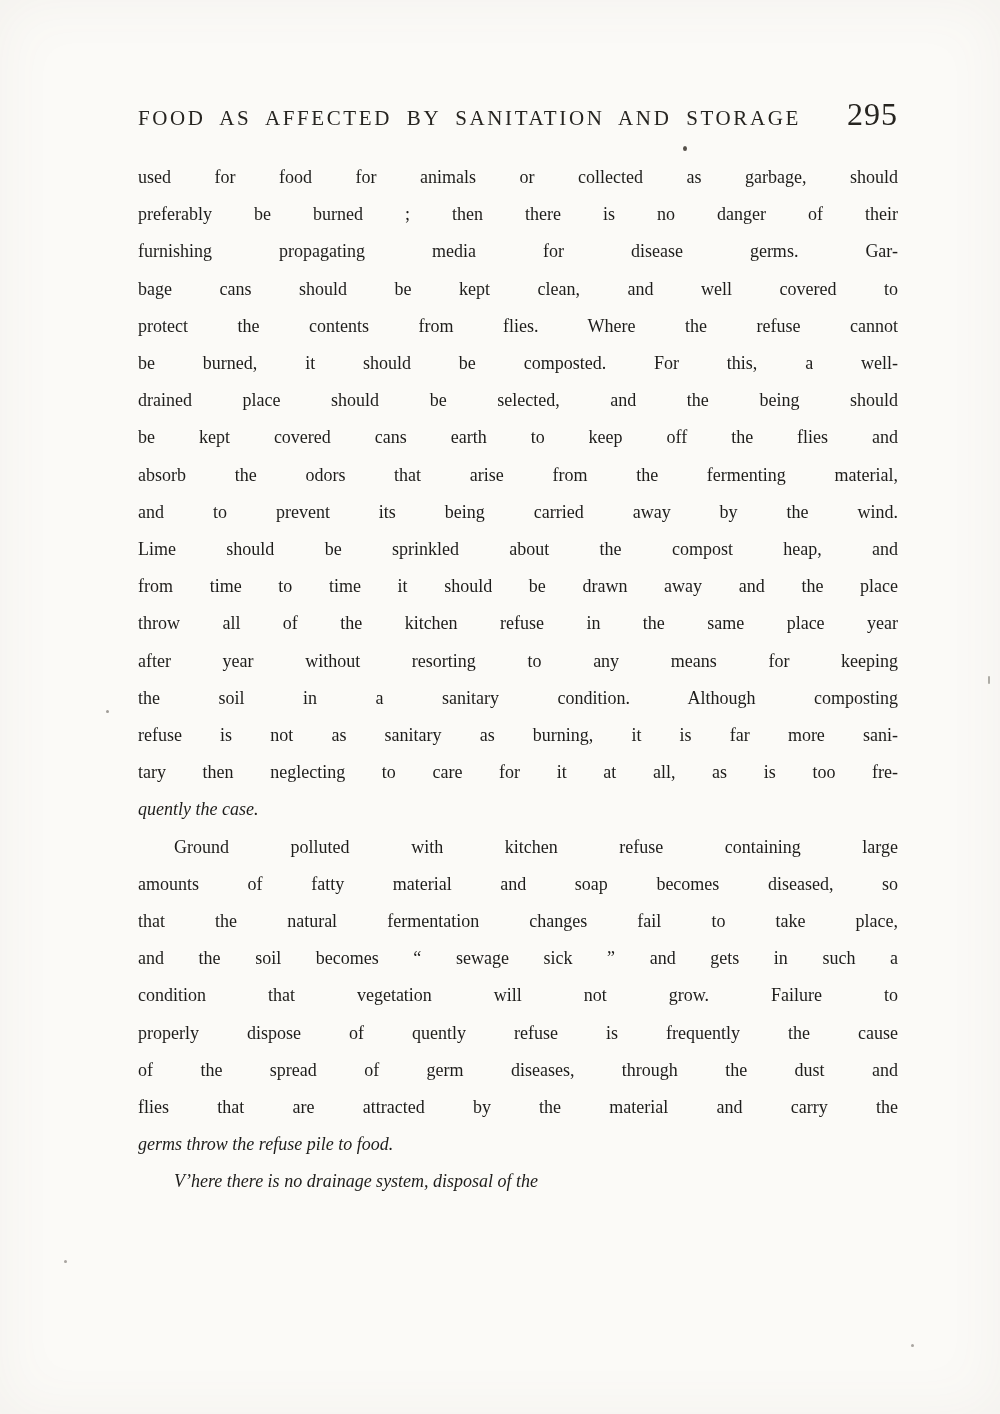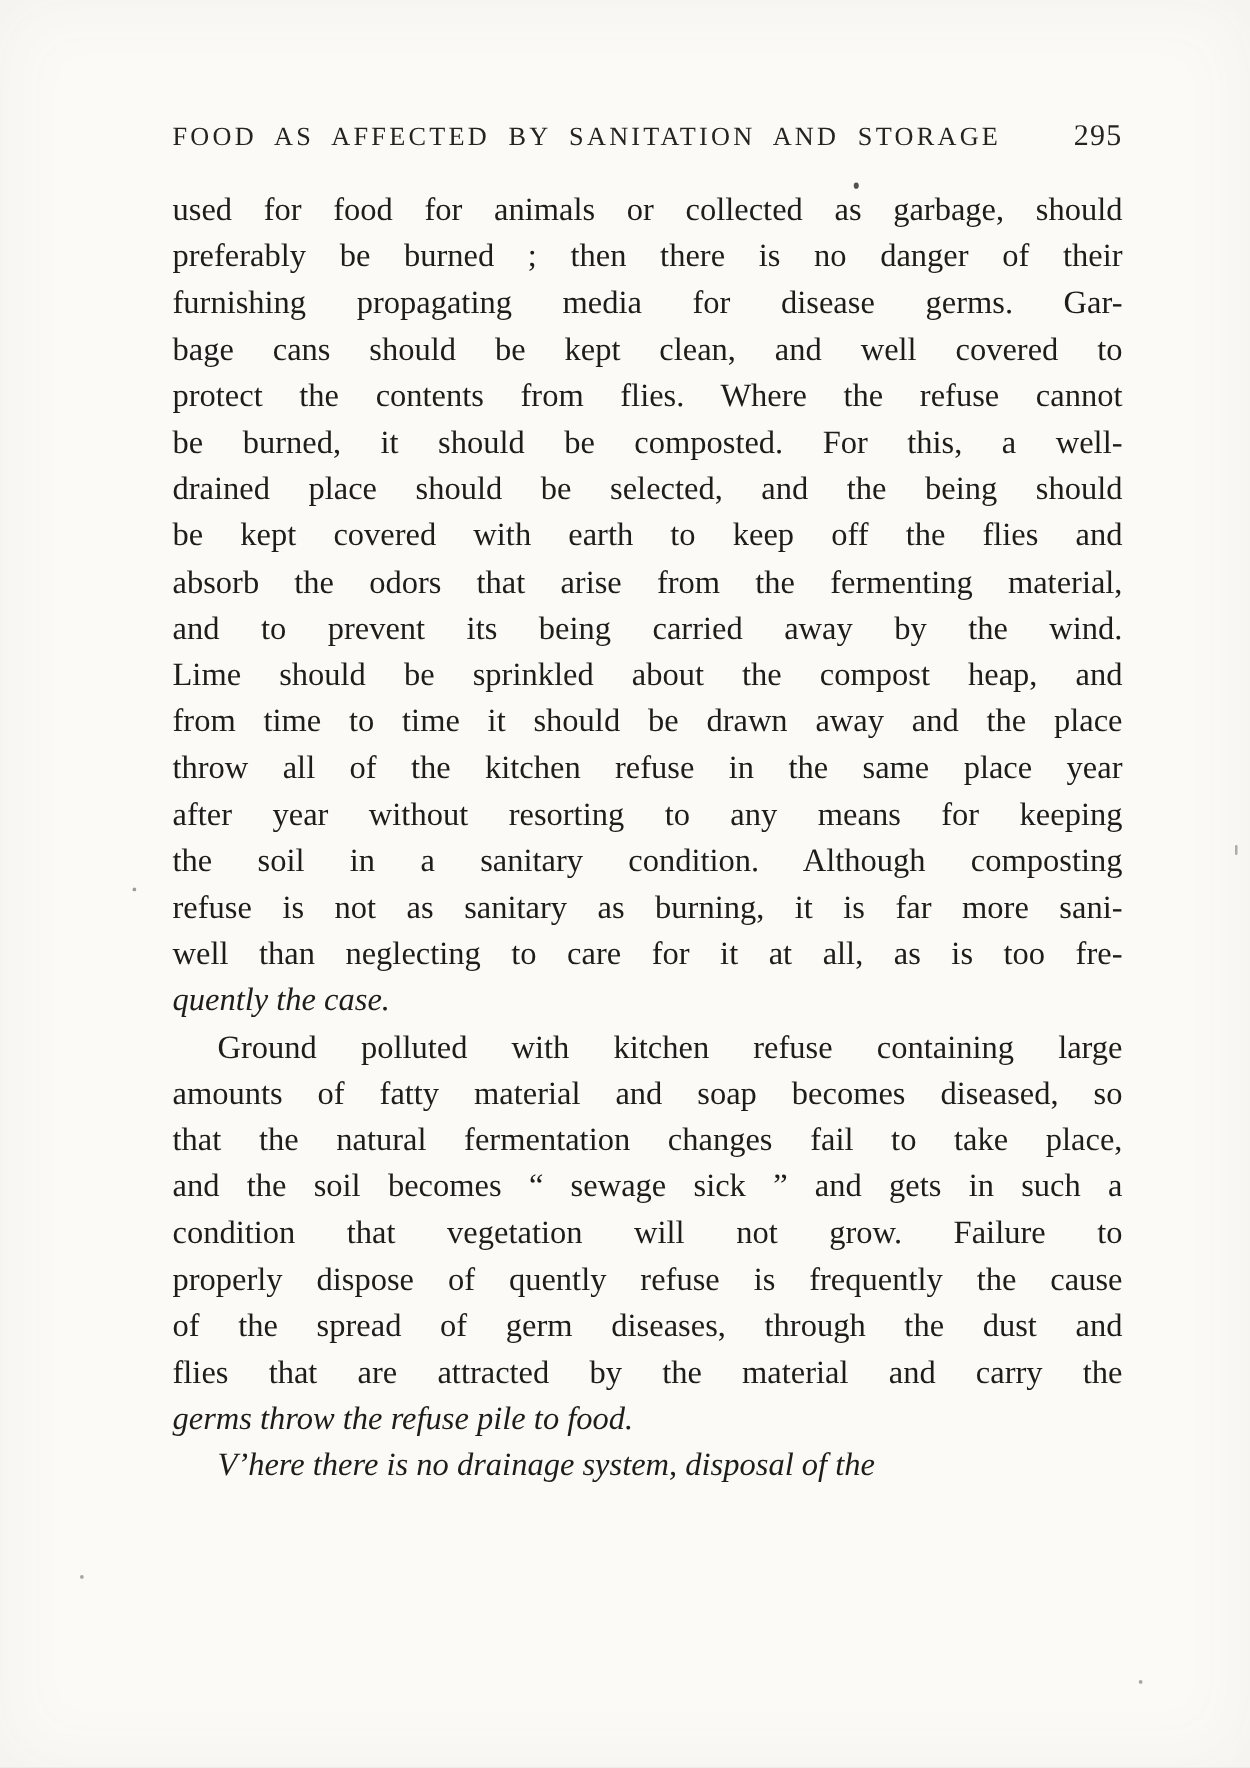--- a/index.html
+++ b/index.html
@@ -30,26 +30,26 @@
     align-items: baseline;
     margin-bottom: 26px;
   }
   .running-header .title {
     font-size: 21px;
     letter-spacing: 2.6px;
     word-spacing: 7px;
     color: #262420;
   }
   .running-header .pagenum {
-    font-size: 24px;
+    font-size: 32px;
     letter-spacing: 1px;
     color: #262420;
   }
   .body-text {
-    font-size: 26px;
+    font-size: 18px;
     line-height: 37.2px;
   }
   .paragraph { margin: 0; }
   .line {
     text-align: justify;
     text-align-last: justify;
     white-space: normal;
   }
   .line.last {
     text-align: left;
@@ -90,30 +90,30 @@
 
     <div class="body-text">
       <div class="paragraph">
           <div class="line">used for food for animals or collected as garbage, should</div>
           <div class="line">preferably be burned ; then there is no danger of their</div>
           <div class="line">furnishing propagating media for disease germs.  Gar-</div>
           <div class="line">bage cans should be kept clean, and well covered to</div>
           <div class="line">protect the contents from flies.  Where the refuse cannot</div>
           <div class="line">be burned, it should be composted.  For this, a well-</div>
           <div class="line">drained place should be selected, and the being should</div>
-          <div class="line">be kept covered with earth to keep off the flies and</div>
+          <div class="line">be kept covered cans earth to keep off the flies and</div>
           <div class="line">absorb the odors that arise from the fermenting material,</div>
           <div class="line">and to prevent its being carried away by the wind.</div>
           <div class="line">Lime should be sprinkled about the compost heap, and</div>
           <div class="line">from time to time it should be drawn away and the place</div>
           <div class="line">throw all of the kitchen refuse in the same place year</div>
           <div class="line">after year without resorting to any means for keeping</div>
           <div class="line">the soil in a sanitary condition.  Although composting</div>
           <div class="line">refuse is not as sanitary as burning, it is far more sani-</div>
-          <div class="line">well than neglecting to care for it at all, as is too fre-</div>
+          <div class="line">tary then neglecting to care for it at all, as is too fre-</div>
           <div class="line last">quently the case.</div>
         </div>
       <div class="paragraph indent">
           <div class="line">Ground polluted with kitchen refuse containing large</div>
           <div class="line">amounts of fatty material and soap becomes diseased, so</div>
           <div class="line">that the natural fermentation changes fail to take place,</div>
           <div class="line">and the soil becomes “ sewage sick ” and gets in such a</div>
           <div class="line">condition that vegetation will not grow.  Failure to</div>
           <div class="line">properly dispose of quently refuse is frequently the cause</div>
           <div class="line">of the spread of germ diseases, through the dust and</div>

